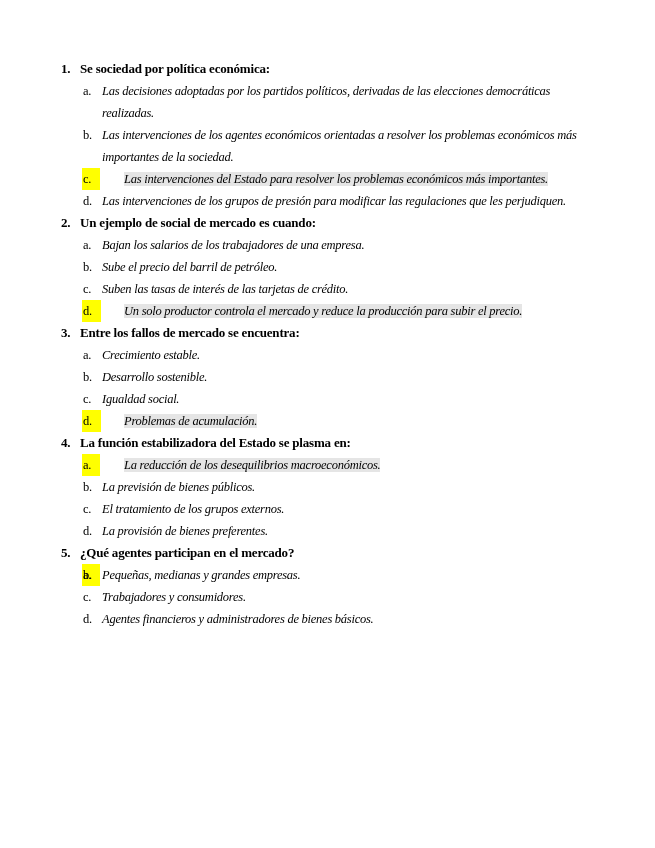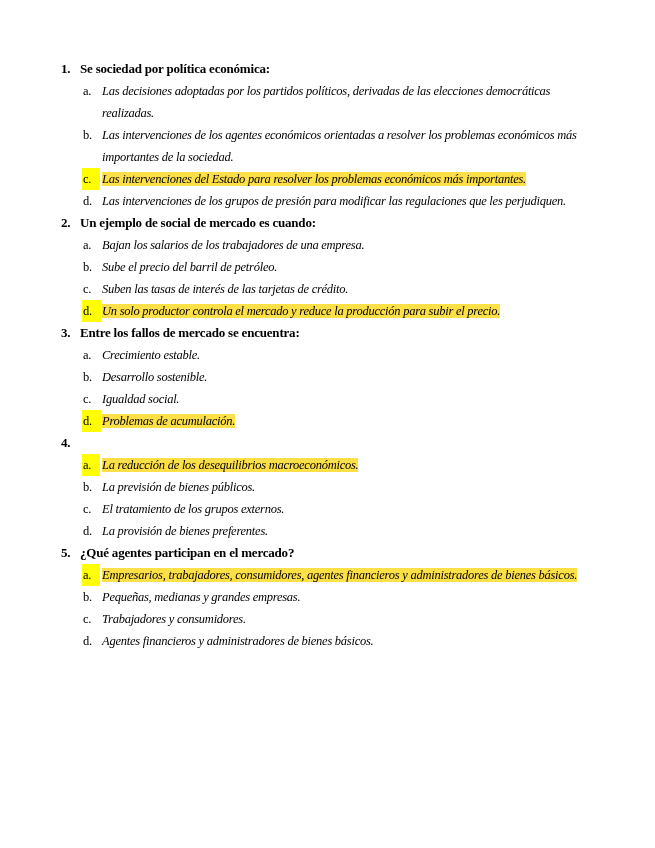--- a/index.html
+++ b/index.html
@@ -8,21 +8,21 @@
   .page { position: absolute; left: 0; top: 0; width: 655px; height: 848px; background: #fff; }
   .doc { position: absolute; left: 61px; top: 58px; width: 540px; }
   .q { margin: 0; padding: 0; list-style: none; }
   .q-title { position: relative; font-weight: bold; font-size: 13px; line-height: 22px; height: 22px; padding-left: 19px; white-space: nowrap; letter-spacing: -0.2px; }
   .q-num { position: absolute; left: 0; top: 0; }
   .opts { margin: 0; padding: 0; list-style: none; }
   .opt { position: relative; font-size: 12.5px; line-height: 22px; padding-left: 41px; letter-spacing: -0.25px; }
   .opt-letter { position: absolute; left: 22px; top: 0; }
   .opt.hl-row .opt-letter { background: #ffff00; padding-right: 9px; margin-left: -1px; padding-left: 1px; }
   .opt-text { display: inline; font-style: italic; }
-  .hl-text { background: #fde047; }
+  .hl-text { background: #e5e5e5; margin-left: 22px; }
 </style>
 </head>
 <body>
 
 <div class="page">
   <div class="doc">
 
     <div class="q">
       <div class="q-title">
         <span class="q-num">1.</span>
@@ -94,20 +94,21 @@
         <div class="opt hl-row">
           <span class="opt-letter">d.</span>
           <span class="opt-text hl-text">Problemas de acumulación.</span>
         </div>
       </div>
     </div>
 
     <div class="q">
       <div class="q-title">
         <span class="q-num">4.</span>
+        <span>La función estabilizadora del Estado se plasma en:</span>
       </div>
       <div class="opts">
         <div class="opt hl-row">
           <span class="opt-letter">a.</span>
           <span class="opt-text hl-text">La reducción de los desequilibrios macroeconómicos.</span>
         </div>
         <div class="opt">
           <span class="opt-letter">b.</span>
           <span class="opt-text">La previsión de bienes públicos.</span>
         </div>
@@ -123,21 +124,20 @@
     </div>
 
     <div class="q">
       <div class="q-title">
         <span class="q-num">5.</span>
         <span>¿Qué agentes participan en el mercado?</span>
       </div>
       <div class="opts">
         <div class="opt hl-row">
           <span class="opt-letter">a.</span>
-          <span class="opt-text hl-text">Empresarios, trabajadores, consumidores, agentes financieros y administradores de bienes básicos.</span>
         </div>
         <div class="opt">
           <span class="opt-letter">b.</span>
           <span class="opt-text">Pequeñas, medianas y grandes empresas.</span>
         </div>
         <div class="opt">
           <span class="opt-letter">c.</span>
           <span class="opt-text">Trabajadores y consumidores.</span>
         </div>
         <div class="opt">

